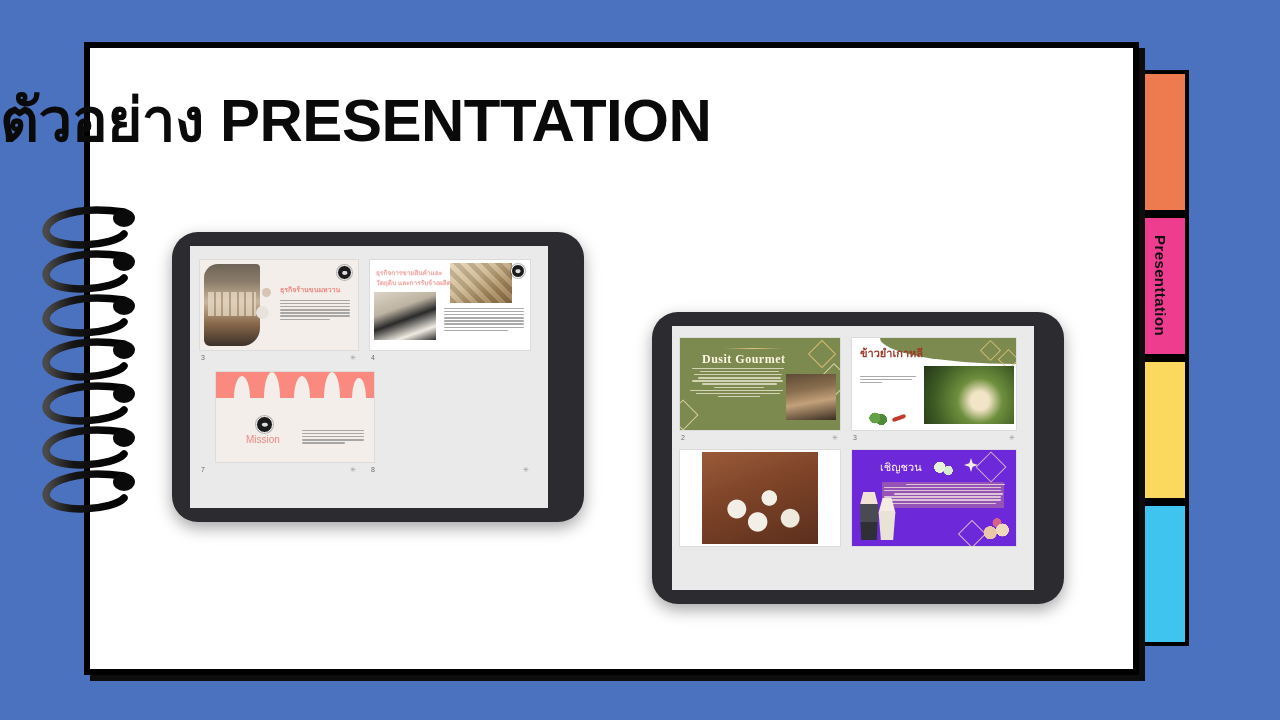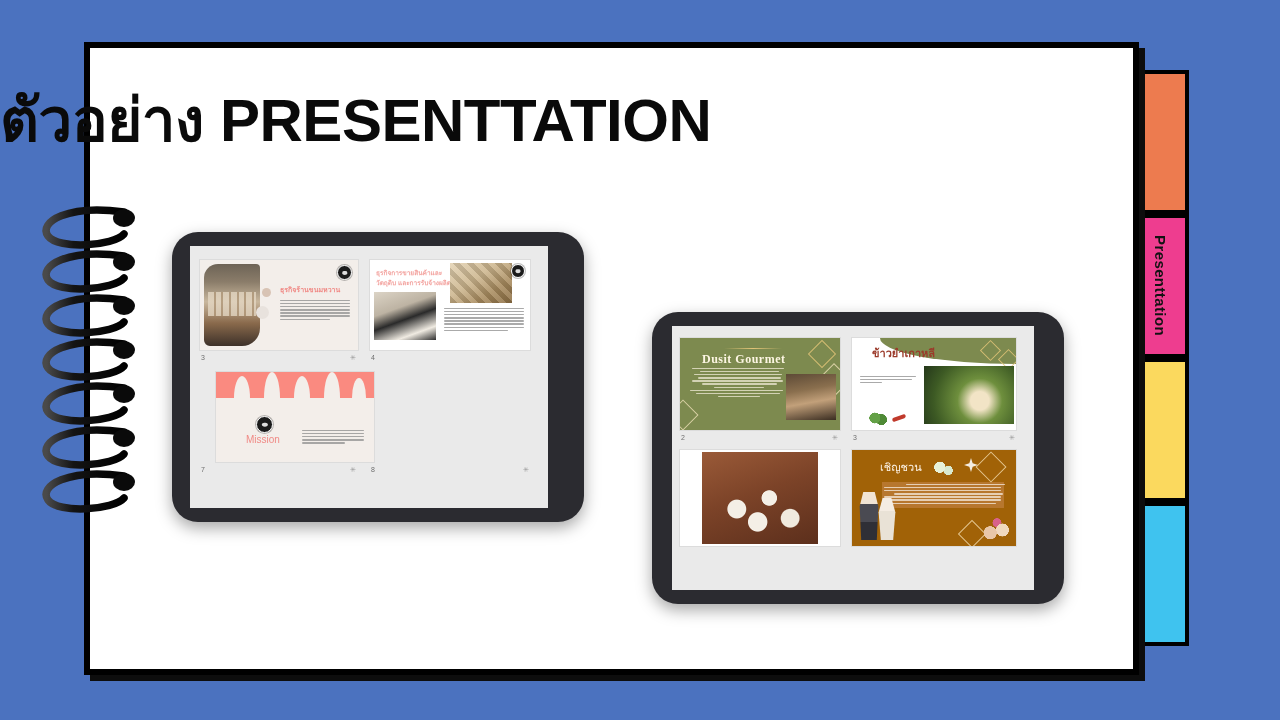--- a/index.html
+++ b/index.html
@@ -110,21 +110,21 @@
 
   
   .drip{position:absolute;left:0;right:0;top:0;background:#fa8a80;}
   .drip .notch-up{position:absolute;bottom:0;background:#f3eeea;border-radius:50% 50% 0 0/100% 100% 0 0;}
 
   .ttl{position:absolute;white-space:nowrap;font-weight:bold;}
   .box-coral{position:absolute;background:#fa8a80;}
 
   
   .sl-olive{background:#7d8a4f;}
-  .sl-terra{background:#a16207;font-family:Liberation Mono, monospace;}
+  .sl-terra{background:#6d28d9;font-family:Liberation Mono, monospace;}
   .ornament{position:absolute;border:1.4px solid rgba(226,196,120,.85);transform:rotate(45deg);}
   .ornament2{position:absolute;border:1.2px solid rgba(255,238,200,.7);transform:rotate(45deg);}
   .curve-olive{position:absolute;background:#7d8a4f;border-radius:0 0 0 100%;}
 </style>
 </head>
 <body>
 
 <div class="stage">
 
   <div class="tabs">
@@ -267,21 +267,21 @@
           </div>
           <div class="ph ph-interior" style="left:106px;top:36px;width:50px;height:46px;"></div>
         </div>
         <div class="snum" style="left:9px;top:108px;">2</div>
         <div class="sstar" style="left:160px;top:108px;">✳</div>
 
         <div class="slide" style="left:180px;top:12px;width:164px;height:92px;background:#ffffff;">
           <div class="curve-olive" style="left:28px;top:0;width:136px;height:26px;"></div>
           <div class="ornament" style="right:18px;top:5px;width:13px;height:13px;"></div>
           <div class="ornament" style="right:0px;top:14px;width:13px;height:13px;"></div>
-          <div class="ttl" style="left:8px;top:6px;font-size:11px;color:#9b3a2a;margin-left:12px;">ข้าวยำเกาหลี</div>
+          <div class="ttl" style="left:8px;top:6px;font-size:11px;color:#9b3a2a;">ข้าวยำเกาหลี</div>
           <div class="thai-lines" style="left:8px;top:38px;width:56px;">
             <i></i>
               <i style="width:92%"></i>
               <i style="width:40%"></i>
           </div>
           <div class="ph ph-salad" style="left:72px;top:28px;width:90px;height:58px;"></div>
           <div style="position:absolute;left:14px;bottom:4px;width:22px;height:16px;
                       background:radial-gradient(circle at 40% 50%,#63a046 0 35%,transparent 36%),
                                  radial-gradient(circle at 70% 60%,#4f8a36 0 30%,transparent 31%);"></div>
           <div style="position:absolute;left:40px;bottom:10px;width:14px;height:4px;

